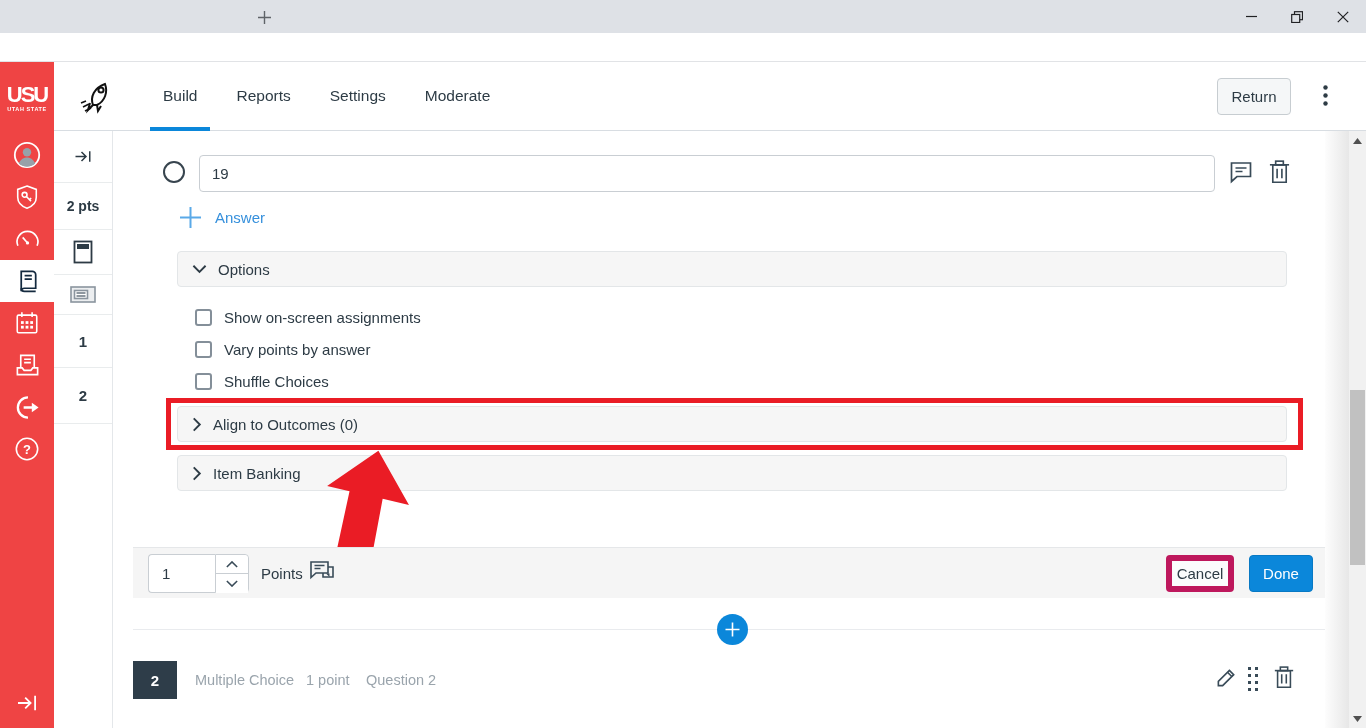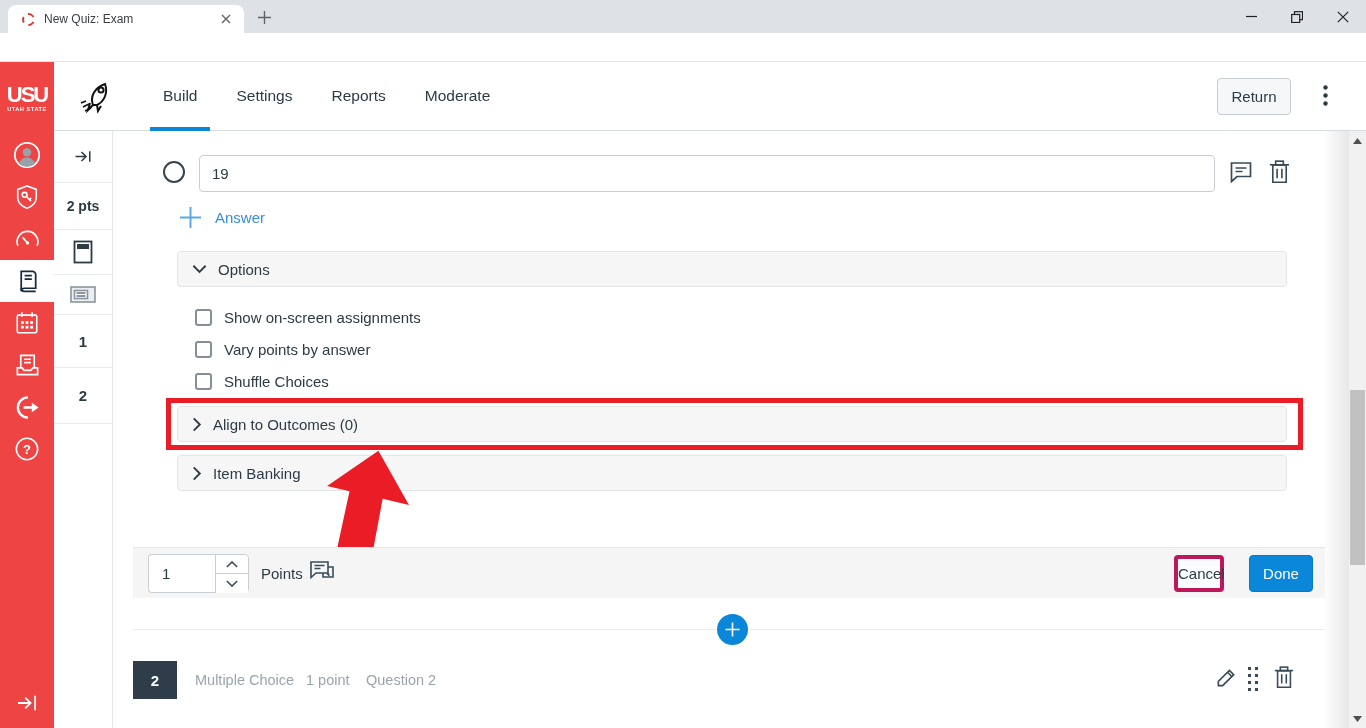--- a/index.html
+++ b/index.html
@@ -77,22 +77,22 @@
 
   .footerbar { position:absolute; left:133px; top:485px; width:1192px; height:51px; background:#f5f5f5; border-top:1px solid #e5e7e9; }
   .pts-input { position:absolute; left:15px; top:6px; width:67px; height:39px; border:1px solid #c9ced3;
     border-right:none; border-radius:4px 0 0 4px; font-size:15px; color:#2D3B45; padding:0 0 0 13px; background:#fff;
     font-family:"Liberation Sans",sans-serif; }
   .stepper { position:absolute; left:82px; top:6px; width:34px; height:39px; border:1px solid #c9ced3; border-radius:0 4px 4px 0; background:#fff; }
   .step { height:19px; display:flex; align-items:center; justify-content:center; color:#394B58; background:#fff; border:none; width:100%; }
   .step.up { border-bottom:1px solid #c9ced3; border-radius:0 4px 0 0; }
   .pts-label { position:absolute; left:128px; top:0; height:51px; display:flex; align-items:center; font-size:15px; color:#2D3B45; }
   .fb2 { position:absolute; left:176px; top:12px; color:#394B58; }
-  .cancel-btn { position:absolute; left:1033px; top:7px; width:50px; height:37px; background:#fbfcfd;
-    border:4px solid #be185d; border-radius:4px; font-size:15px; color:#2D3B45;margin-left:8px; }
+  .cancel-btn { position:absolute; left:1033px; top:7px; width:68px; height:37px; background:#fbfcfd;
+    border:6px solid #be185d; border-radius:4px; font-size:15px; color:#2D3B45; }
   .done-btn { position:absolute; left:1116px; top:7px; width:64px; height:37px; background:#0B87DA;
     border:1px solid #0879c4; border-radius:4px; font-size:15px; color:#fff; }
 
   .hr-divider { position:absolute; left:133px; top:567px; width:1192px; height:1px; background:#e9ebee; }
   .plusbtn { position:absolute; left:717px; top:552px; width:31px; height:31px; border-radius:50%;
     background:#0B87DA; border:none; color:#fff; display:flex; align-items:center; justify-content:center; }
 
   .qtile { position:absolute; left:133px; top:599px; width:44px; height:38px; background:#2e3d49; color:#fff;
     font-size:15px; font-weight:700; display:flex; align-items:center; justify-content:center; }
   .qmeta { position:absolute; top:599px; height:38px; display:flex; align-items:center; font-size:14.5px; color:#9aa4ac; }
@@ -100,29 +100,20 @@
   .gutter { position:absolute; left:1325px; top:69px; width:24px; height:597px;
     background:linear-gradient(to right,#fdfdfd,#e7e7e7); }
   .scrollbar { position:absolute; left:1349px; top:69px; width:17px; height:597px; background:#f1f1f1; }
   .sb-arrow { position:absolute; left:0; width:17px; height:15px; display:flex; align-items:center; justify-content:center; color:#505050; }
   .sb-thumb { position:absolute; left:1px; top:259px; width:15px; height:175px; background:#c1c1c1; }
 </style>
 </head>
 <body>
 
 <div class="tabstrip">
-  <div class="tab">
-    <span class="favicon"></span>
-    <span class="tab-title">New Quiz: Exam</span>
-    <span class="tab-close">
-      <svg width="10" height="10" viewBox="0 0 10 10" stroke="currentColor" stroke-width="1.4">
-          <path d="M1 1l8 8M9 1l-8 8"></path>
-        </svg>
-    </span>
-  </div>
   <span class="newtab">
     <svg width="13" height="13" viewBox="0 0 13 13" stroke="currentColor" stroke-width="1.4">
         <path d="M6.5 0v13M0 6.5h13"></path>
       </svg>
   </span>
   <span class="winctl" style="right:92px;">
     <svg width="11" height="11" viewBox="0 0 11 11" stroke="currentColor" stroke-width="1.2">
         <path d="M0 5.5h11"></path>
       </svg>
   </span>
@@ -258,22 +249,22 @@
     <span class="rocket abs">
       <svg width="40" height="40" viewBox="0 0 40 40" fill="none" stroke="#111" stroke-width="2">
         <path d="M17 28c-3-8 1-17 12-21 3 8 0 17-8 21z"></path>
         <circle cx="25" cy="13" r="2.6"></circle>
         <path d="M17 28l-5 5 2-7M21 28l1 6 3-5"></path>
         <path d="M7 30l6-3M5 26l5-2M9 34l6-3" stroke-width="1.6"></path>
       </svg>
     </span>
     <div class="htabs">
       <span class="htab active">Build</span>
+      <span class="htab">Reports</span>
       <span class="htab">Settings</span>
-      <span class="htab">Reports</span>
       <span class="htab">Moderate</span>
     </div>
     <span class="return-btn">Return</span>
     <span class="hkebab">
       <svg width="5" height="21" viewBox="0 0 5 21" fill="#2D3B45">
           <circle cx="2.5" cy="2.5" r="2.2"></circle>
           <circle cx="2.5" cy="10.5" r="2.2"></circle>
           <circle cx="2.5" cy="18.5" r="2.2"></circle>
         </svg>
     </span>

